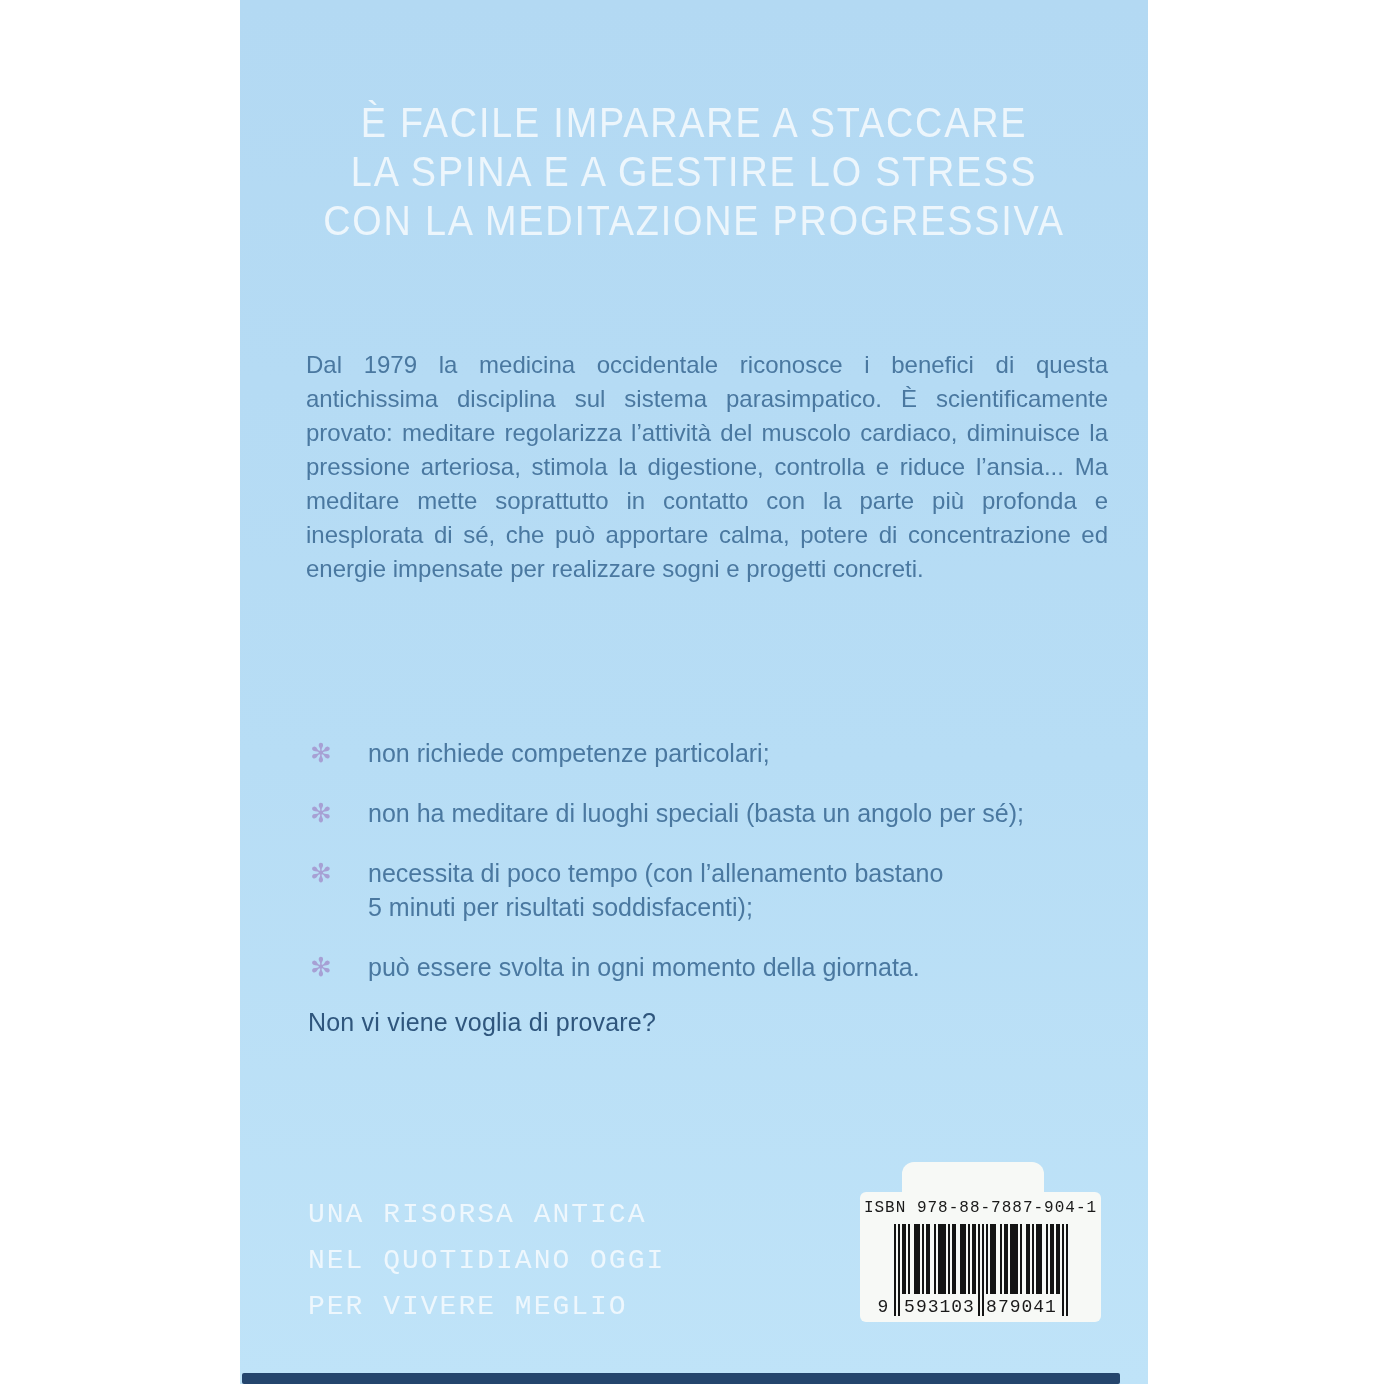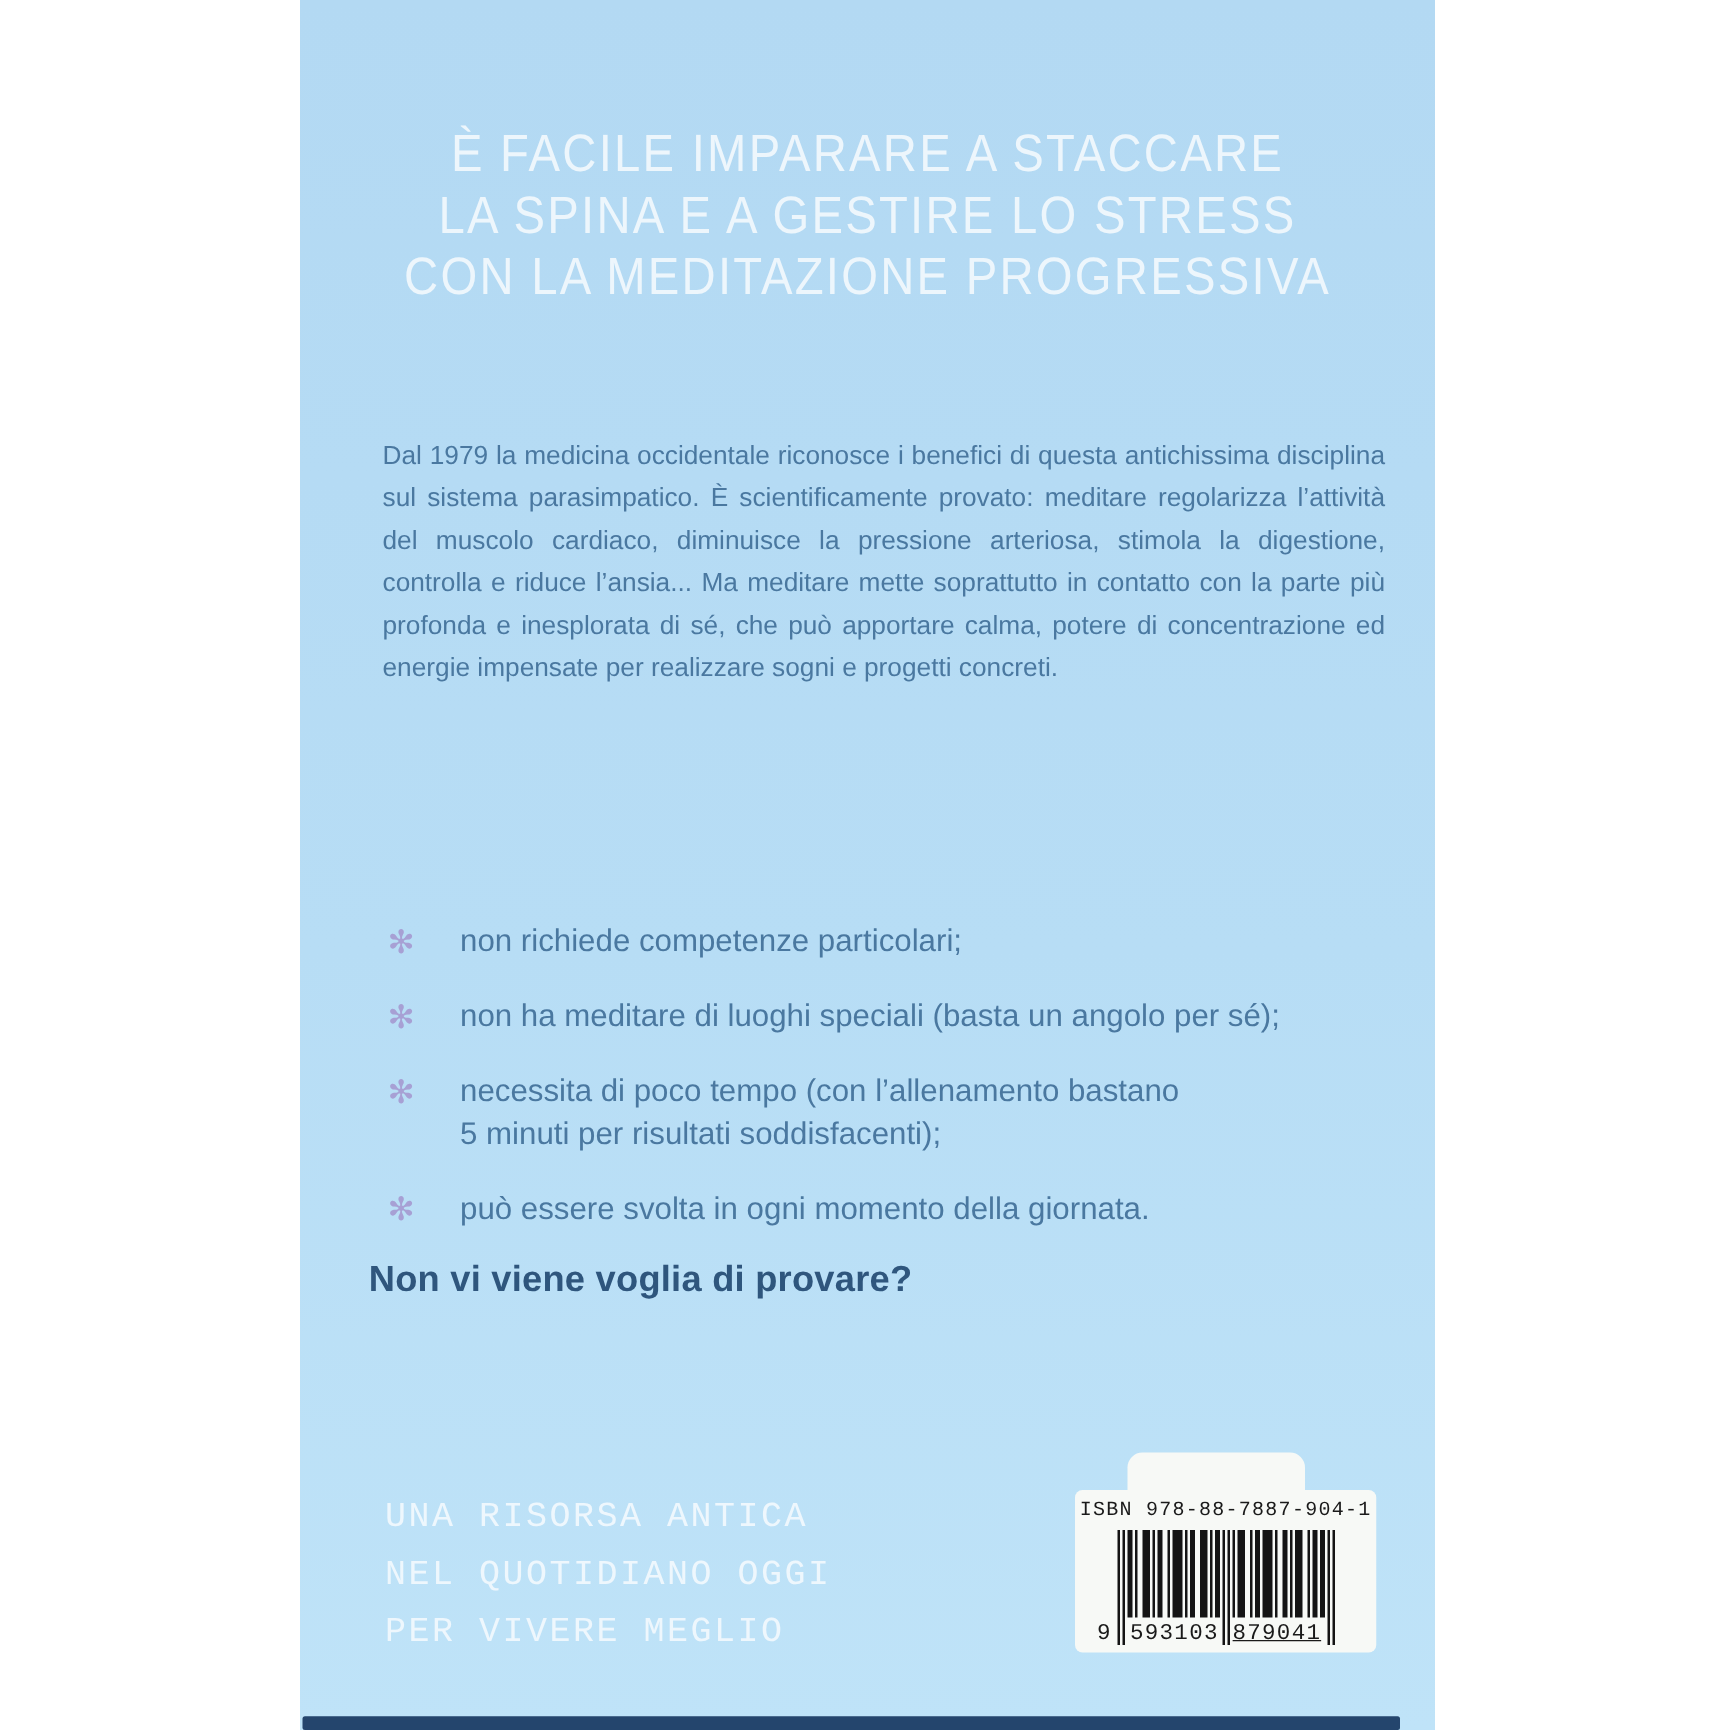--- a/index.html
+++ b/index.html
@@ -14,35 +14,35 @@
   }
   .heading{
     position:absolute;top:98px;left:0;width:100%;text-align:center;
     color:#edf6fc;font-size:42px;line-height:49px;letter-spacing:2px;
     transform:scaleX(0.9);transform-origin:50% 0;
     font-weight:normal;
   }
   .heading div{white-space:nowrap;}
   .para{
     position:absolute;left:66px;width:802px;
-    font-size:21px;line-height:34px;text-align:justify;color:#4a78a0;
+    font-size:24px;line-height:34px;text-align:justify;color:#4a78a0;
   }
   .para1{top:348px;}
   .para2{top:656px;}
   .bullets{position:absolute;left:70px;top:736px;width:800px;}
   .bullet{display:flex;margin-bottom:26px;}
   .bullet .marker{
     color:#a7a0d4;font-size:26px;line-height:34px;width:34px;flex:0 0 34px;
   }
   .bullet .btxt{
     color:#4a78a0;font-size:25px;line-height:34px;white-space:pre-line;margin-left:24px;
   }
   .question{
-    position:absolute;left:55px;top:1008px;width:800px;
-    color:#2f567d;font-size:29px;font-weight:bold;letter-spacing:0.2px;
+    position:absolute;left:68px;top:1008px;width:800px;
+    color:#2f567d;font-size:25px;font-weight:normal;letter-spacing:0.2px;
   }
   .tagline{
     position:absolute;left:68px;top:1192px;
     color:#eef7fd;font-size:28px;line-height:46px;letter-spacing:2px;font-family:Liberation Mono, monospace;
   }
   .tagline div{white-space:nowrap;}
   .bottom-strip{
     position:absolute;left:2px;bottom:0;width:878px;height:11px;
     background:#24456d;border-radius:2px;
   }
@@ -66,21 +66,21 @@
   }
   .bar{display:inline-block;height:70px;background:#141414;vertical-align:top;}
   .bar.tall{height:92px;}
   .digit{
     position:absolute;bottom:-2px;height:22px;line-height:22px;
     background:#f7f9f6;color:#1a1a1a;text-align:center;
     font-family:"Liberation Mono", monospace;font-size:18px;
   }
   .digit.d0{left:-4px;width:15px;}
   .digit.d1{left:24px;width:72px;letter-spacing:1px;}
-  .digit.d2{left:106px;width:72px;letter-spacing:1px;text-decoration:underline;}
+  .digit.d2{left:106px;width:72px;letter-spacing:1px;}
 </style>
 </head>
 <body>
 
 <div class="cover">
 
   <div class="heading">
     <div>È FACILE IMPARARE A STACCARE</div>
     <div>LA SPINA E A GESTIRE LO STRESS</div>
     <div>CON LA MEDITAZIONE PROGRESSIVA</div>

